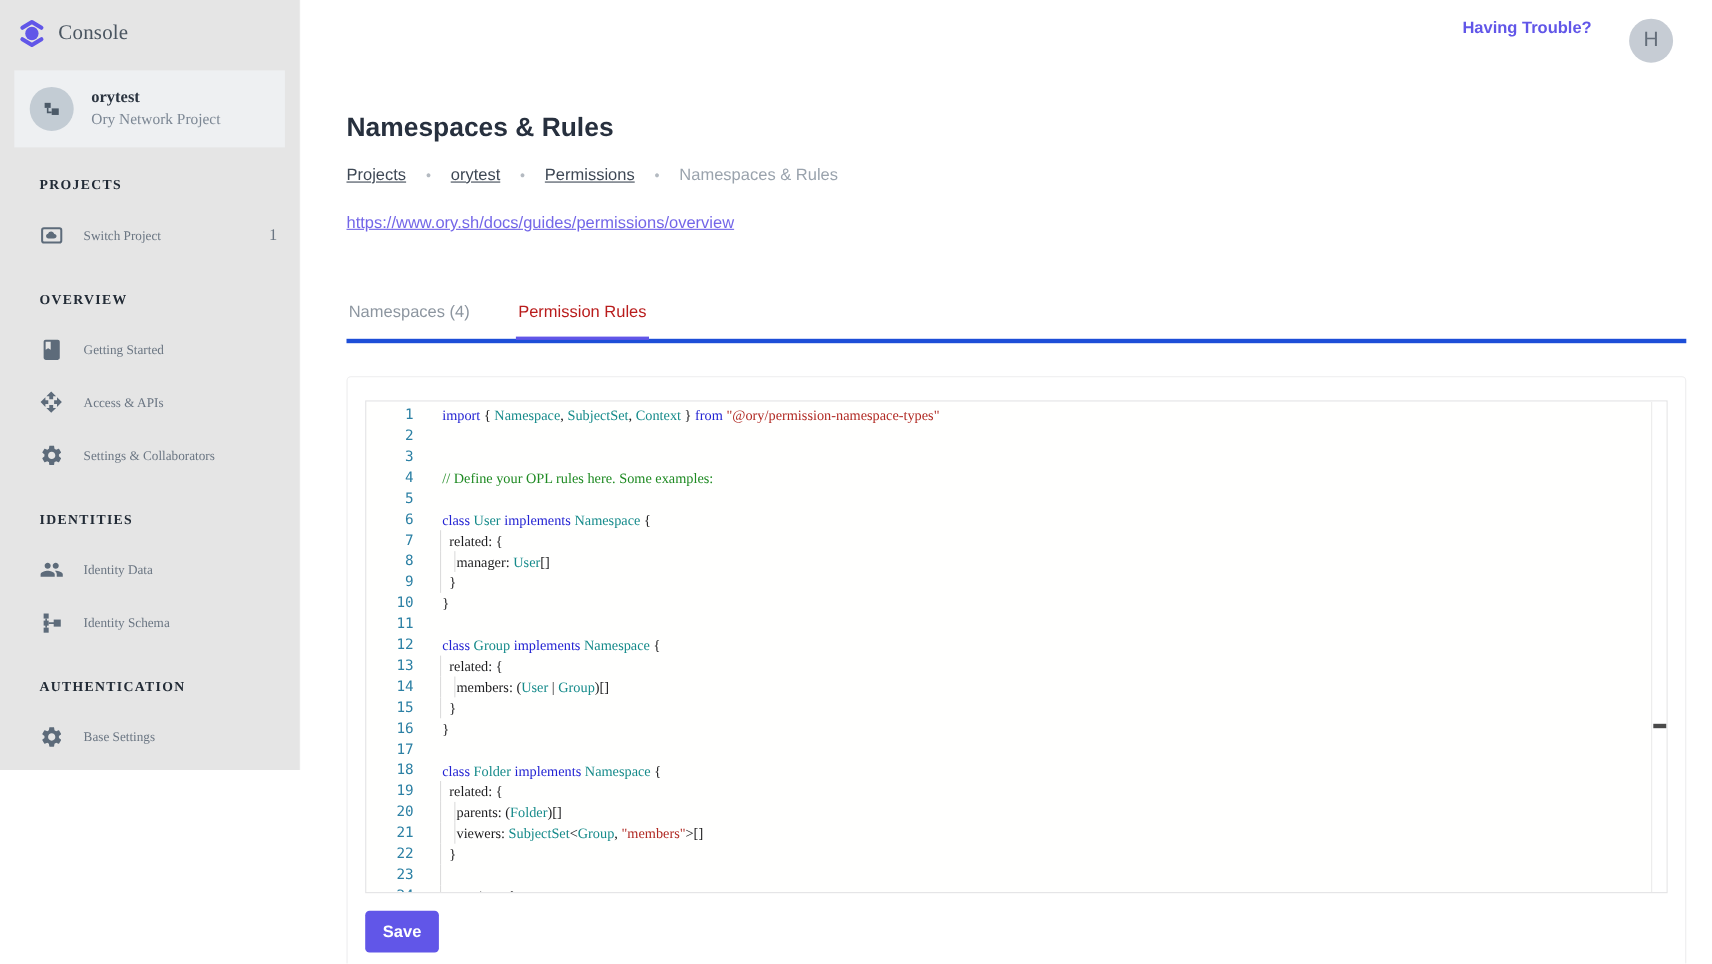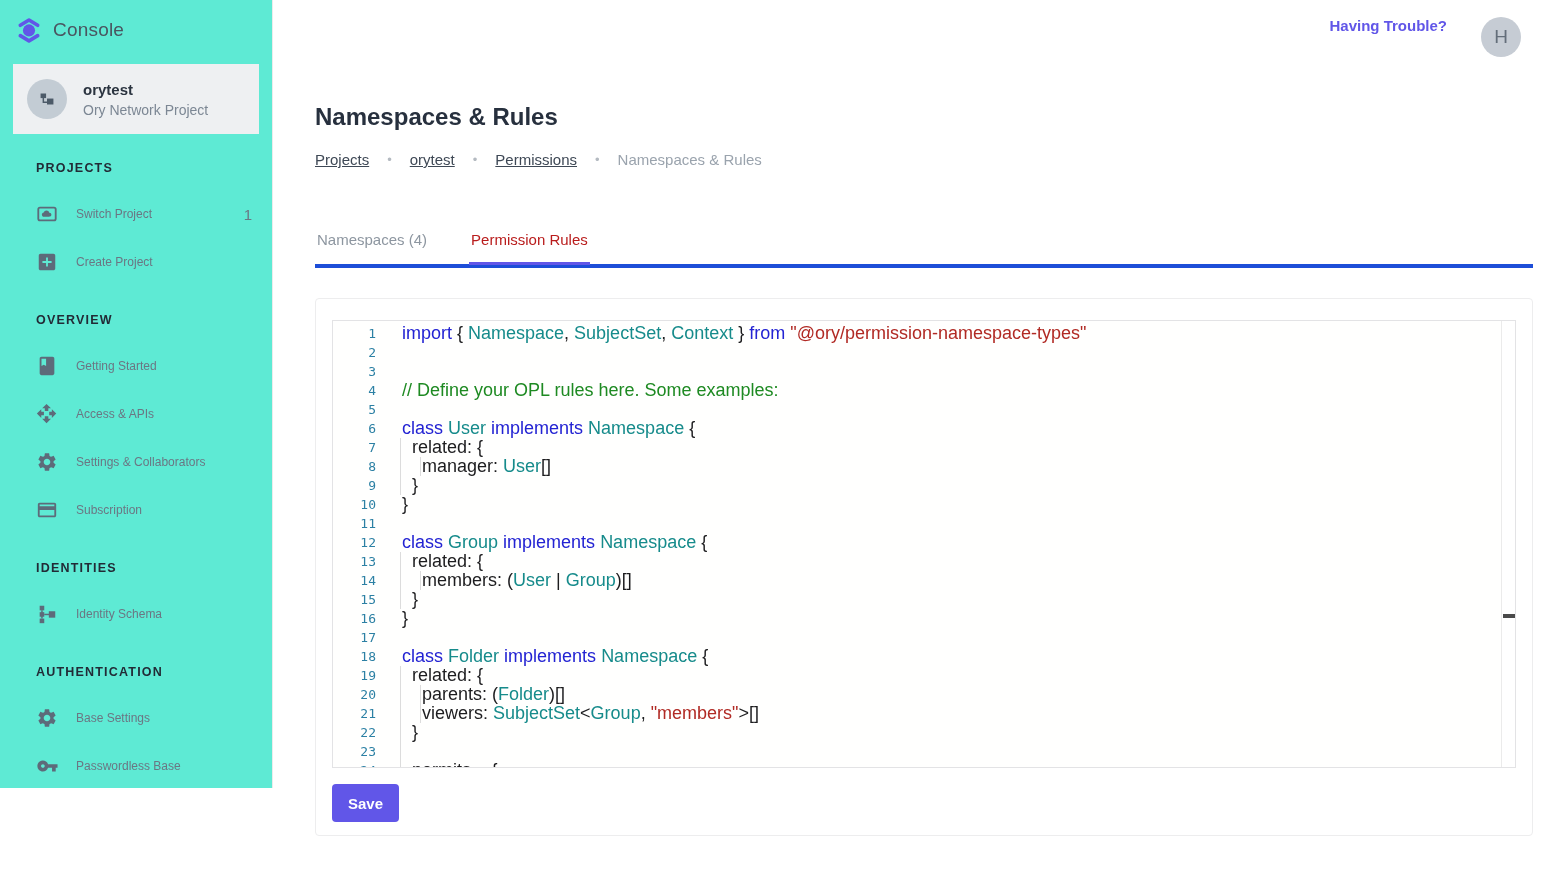--- a/index.html
+++ b/index.html
@@ -9,21 +9,21 @@
   }
   *{box-sizing:border-box;}
   html,body{margin:0;padding:0;}
   body{
     width:1556px;height:876px;overflow:hidden;background:#fff;
     font-family:"Liberation Sans",sans-serif;color:#2b3440;
   }
   .app{display:flex;width:1556px;height:876px;}
 
   
-  .sidebar{width:273px;min-width:273px;height:788px;border-right:1px solid #ebebeb;background:#5eead4;overflow:hidden;}
+  .sidebar{width:273px;min-width:273px;height:700px;border-right:1px solid #ebebeb;background:#e5e5e5;overflow:hidden;font-family:Liberation Serif, serif;}
   .logo-row{display:flex;align-items:center;gap:11px;padding:17px 16px 12px 16px;}
   .logo-row svg{width:26px;height:26px;color:var(--accent);}
   .logo-text{font-size:19px;font-weight:500;color:#4a5560;letter-spacing:.2px;}
   .project-sel{margin:9px 13px 0 13px;background:#eef0f2;padding:15px 14px;display:flex;align-items:center;gap:16px;cursor:pointer;}
   .project-avatar{width:40px;height:40px;border-radius:50%;background:#c3ccd4;color:#4c5a68;display:flex;align-items:center;justify-content:center;flex:none;}
   .project-avatar svg{width:22px;height:22px;}
   .project-name{font-weight:700;font-size:15px;color:#2b3440;margin-bottom:4px;}
   .project-type{font-size:14px;color:#7c8794;}
   .section-header{padding:0 36px;margin-top:12px;height:44px;display:flex;align-items:center;
     font-size:12.5px;font-weight:700;letter-spacing:1.2px;color:#222b36;}
@@ -51,21 +51,21 @@
   .tab.active{color:#b91c1c;}
   .tab.active::after{content:"";position:absolute;left:0;right:0;bottom:-1px;height:3px;background:var(--accent);}
 
   
   .card{margin-top:30px;border:1px solid #ededee;border-radius:4px;padding:21px 16px 13px 16px;}
   .editor{position:relative;border:1px solid #e3e3e5;height:448px;overflow:hidden;display:flex;background:#fffffe;cursor:text;}
   .gutter{width:48px;padding-top:3px;flex:none;}
   .ln{height:19px;line-height:19px;text-align:right;padding-right:5px;color:var(--ln-color);
     font-family:"DejaVu Sans Mono",monospace;font-size:13px;}
   .code{flex:1;padding-top:3px;padding-left:21px;position:relative;white-space:pre;
-    font-family:Liberation Sans, sans-serif;font-size:18px;line-height:19px;color:var(--tok-pl);}
+    font-family:Liberation Serif, serif;font-size:13px;line-height:19px;color:var(--tok-pl);}
   .line{height:19px;position:relative;}
   .guide{position:absolute;top:0;bottom:0;width:1px;background:#dcdcdc;}
   .tok-kw{color:var(--tok-kw);} .tok-ty{color:var(--tok-ty);} .tok-st{color:var(--tok-st);}
   .tok-cm{color:var(--tok-cm);} .tok-pl{color:var(--tok-pl);}
   .scrollstrip{position:absolute;top:0;right:0;bottom:0;width:14px;border-left:1px solid #ebebeb;background:#fff;}
   .scrollmark{position:absolute;right:0;left:1px;height:4px;background:#4a4a4a;top:293px;}
   .save-btn{margin-top:16px;min-width:65px;height:38px;padding:0 16px;background:var(--accent);
     color:#fff;font-weight:700;font-size:15px;border:none;border-radius:4px;cursor:pointer;
     font-family:"Liberation Sans",sans-serif;}
 </style>
@@ -103,28 +103,20 @@
         <div class="nav-item">
           <span class="icon">
             <svg viewBox="0 0 24 24" fill="currentColor">
               <rect x="2.5" y="5" width="19" height="14" rx="1.8" fill="none" stroke="currentColor" stroke-width="2"></rect>
               <path d="M15.9 15H8.7c-1.3 0-2.3-1-2.3-2.3 0-1.2.9-2.1 2-2.3.5-1.3 1.6-2.2 3-2.2 1.5 0 2.7 1 3.1 2.4h.2c1.2 0 2.1 1 2.1 2.2 0 1.2-.9 2.2-2.9 2.2z"></path>
             </svg>
           </span>
           <span class="nav-label">Switch Project</span>
           <span class="badge">1</span>
         </div>
-        <div class="nav-item">
-          <span class="icon">
-            <svg viewBox="0 0 24 24" fill="currentColor">
-              <path d="M19 3H5c-1.1 0-2 .9-2 2v14c0 1.1.9 2 2 2h14c1.1 0 2-.9 2-2V5c0-1.1-.9-2-2-2zm-2 10h-4v4h-2v-4H7v-2h4V7h2v4h4v2z"></path>
-            </svg>
-          </span>
-          <span class="nav-label">Create Project</span>
-        </div>
         <div class="section-header">OVERVIEW</div>
         <div class="nav-item">
           <span class="icon">
             <svg viewBox="0 0 24 24" fill="currentColor">
               <path d="M18 2H6c-1.1 0-2 .9-2 2v16c0 1.1.9 2 2 2h12c1.1 0 2-.9 2-2V4c0-1.1-.9-2-2-2zM6 4h5v8l-2.5-1.5L6 12V4z"></path>
             </svg>
           </span>
           <span class="nav-label">Getting Started</span>
         </div>
         <div class="nav-item">
@@ -136,29 +128,29 @@
           <span class="nav-label">Access &amp; APIs</span>
         </div>
         <div class="nav-item">
           <span class="icon">
             <svg viewBox="0 0 24 24" fill="currentColor">
               <path d="M19.14 12.94c.04-.3.06-.61.06-.94 0-.32-.02-.64-.07-.94l2.03-1.58c.18-.14.23-.41.12-.61l-1.92-3.32c-.12-.22-.37-.29-.59-.22l-2.39.96c-.5-.38-1.03-.7-1.62-.94l-.36-2.54c-.04-.24-.24-.41-.48-.41h-3.84c-.24 0-.43.17-.47.41l-.36 2.54c-.59.24-1.13.57-1.62.94l-2.39-.96c-.22-.08-.47 0-.59.22L2.74 8.87c-.12.21-.08.47.12.61l2.03 1.58c-.05.3-.09.63-.09.94s.02.64.07.94l-2.03 1.58c-.18.14-.23.41-.12.61l1.92 3.32c.12.22.37.29.59.22l2.39-.96c.5.38 1.03.7 1.62.94l.36 2.54c.05.24.24.41.48.41h3.84c.24 0 .44-.17.47-.41l.36-2.54c.59-.24 1.13-.56 1.62-.94l2.39.96c.22.08.47 0 .59-.22l1.92-3.32c.12-.22.07-.47-.12-.61l-2.01-1.58zM12 15.6c-1.98 0-3.6-1.62-3.6-3.6s1.62-3.6 3.6-3.6 3.6 1.62 3.6 3.6-1.62 3.6-3.6 3.6z"></path>
             </svg>
           </span>
           <span class="nav-label">Settings &amp; Collaborators</span>
         </div>
-        <div class="nav-item">
-          <span class="icon">
-            <svg viewBox="0 0 24 24" fill="currentColor">
-              <path d="M20 4H4c-1.11 0-1.99.89-1.99 2L2 18c0 1.11.89 2 2 2h16c1.11 0 2-.89 2-2V6c0-1.11-.89-2-2-2zm0 14H4v-6h16v6zm0-10H4V6h16v2z"></path>
-            </svg>
-          </span>
-          <span class="nav-label">Subscription</span>
-        </div>
         <div class="section-header">IDENTITIES</div>
+        <div class="nav-item">
+          <span class="icon">
+            <svg viewBox="0 0 24 24" fill="currentColor">
+              <path d="M16 11c1.66 0 2.99-1.34 2.99-3S17.66 5 16 5c-1.66 0-3 1.34-3 3s1.34 3 3 3zm-8 0c1.66 0 2.99-1.34 2.99-3S9.66 5 8 5C6.34 5 5 6.34 5 8s1.34 3 3 3zm0 2c-2.33 0-7 1.17-7 3.5V19h14v-2.5c0-2.33-4.67-3.5-7-3.5zm8 0c-.29 0-.62.02-.97.05 1.16.84 1.97 1.97 1.97 3.45V19h6v-2.5c0-2.33-4.67-3.5-7-3.5z"></path>
+            </svg>
+          </span>
+          <span class="nav-label">Identity Data</span>
+        </div>
         <div class="nav-item">
           <span class="icon">
             <svg viewBox="0 0 24 24" fill="currentColor">
               <rect x="4" y="3" width="5" height="5"></rect>
               <rect x="4" y="10" width="5" height="5"></rect>
               <rect x="4" y="17" width="5" height="5"></rect>
               <path d="M6.5 8v9" stroke="currentColor" stroke-width="1.6" fill="none"></path>
               <path d="M9 12.5h6" stroke="currentColor" stroke-width="1.6" fill="none"></path>
               <rect x="14" y="9" width="7" height="7"></rect>
             </svg>
@@ -197,20 +189,21 @@
       <nav class="breadcrumb">
           <span class="crumb">Projects</span>
           <span class="dot">•</span>
           <span class="crumb">orytest</span>
           <span class="dot">•</span>
           <span class="crumb">Permissions</span>
           <span class="dot">•</span>
           <span class="crumb current">Namespaces &amp; Rules</span>
         </nav>
 
+      <a class="docs-link">https://www.ory.sh/docs/guides/permissions/overview</a>
 
       <div class="tabs">
           <div class="tab">Namespaces (4)</div>
           <div class="tab active">Permission Rules</div>
         </div>
 
       <section class="card">
         <div class="editor">
           <div class="gutter">
               <div class="ln">1</div>

